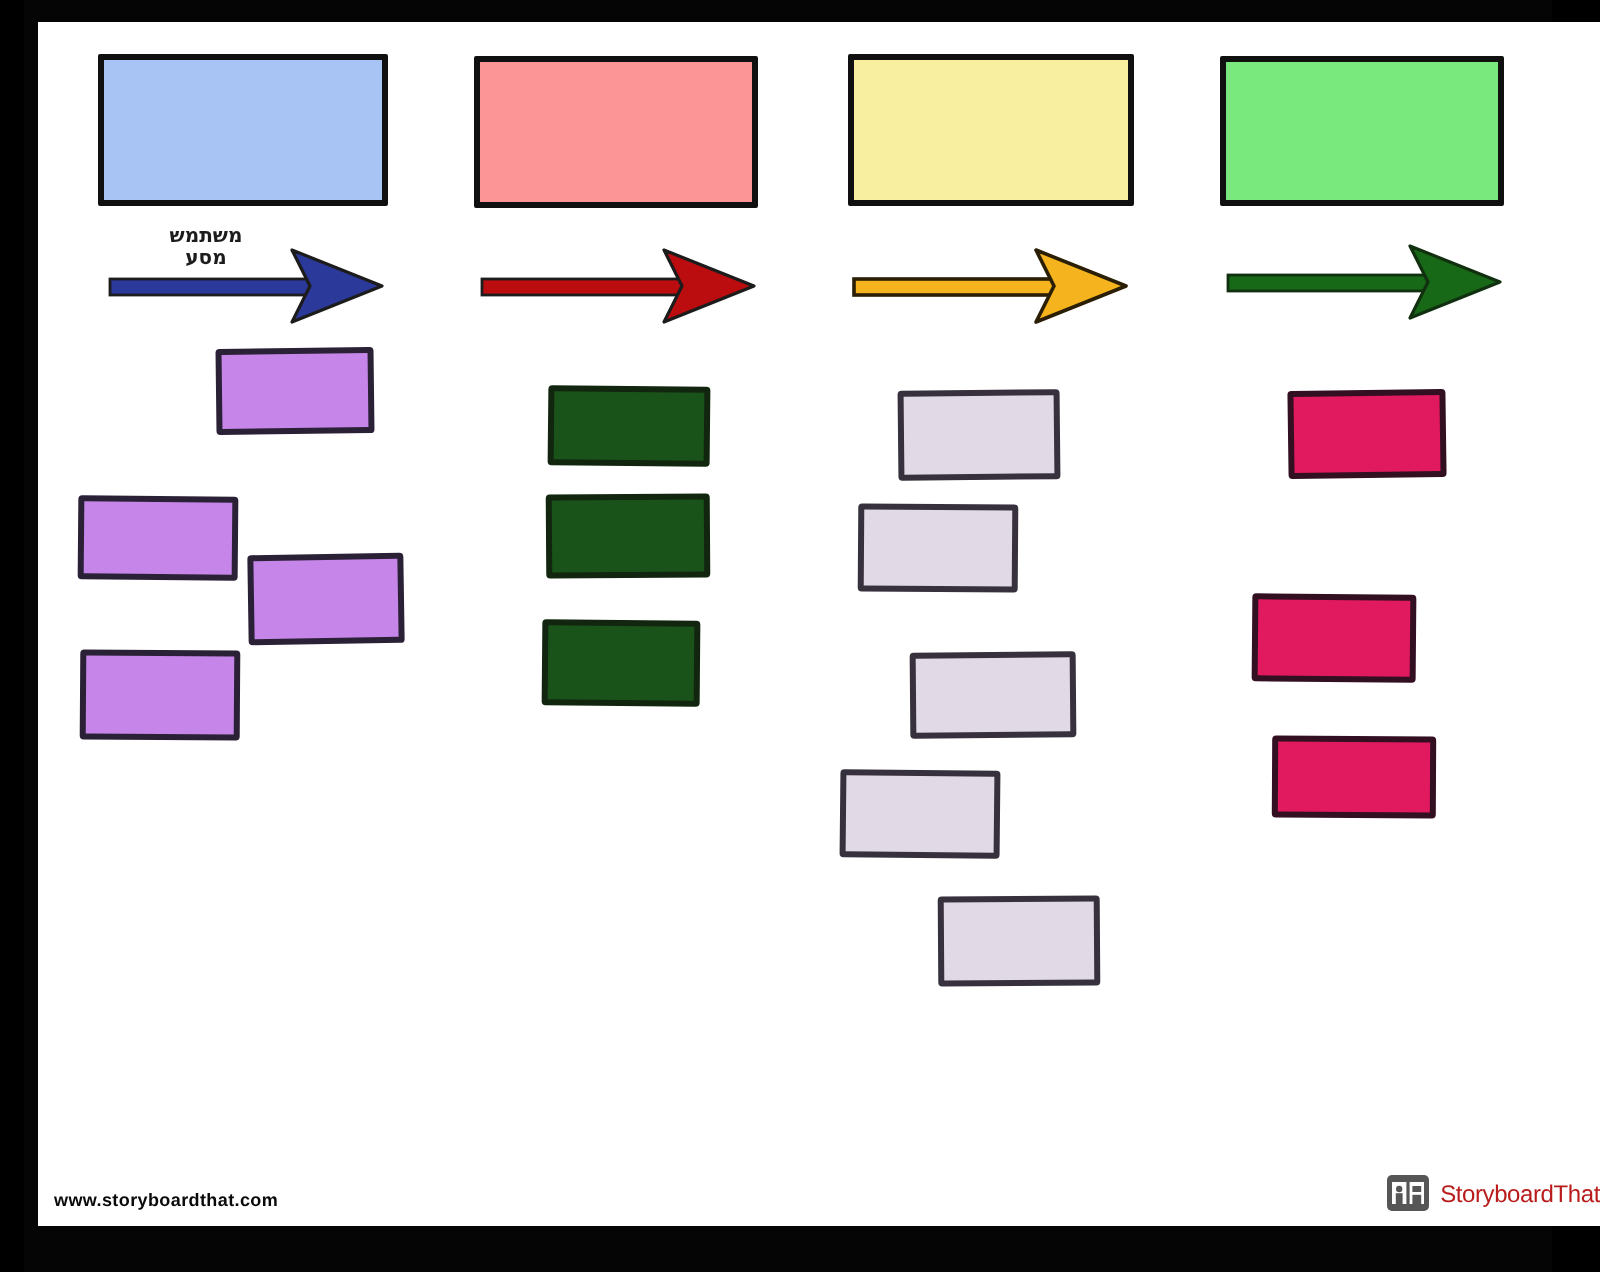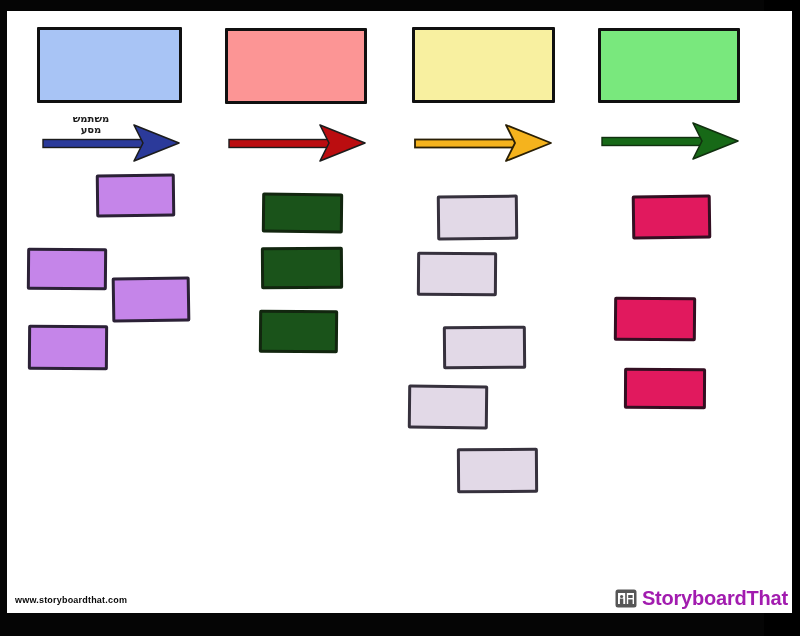--- a/index.html
+++ b/index.html
@@ -4,21 +4,21 @@
 <style>
   html,body{margin:0;padding:0;}
   body{
     width:800px;height:636px;
     background:#000;
     position:relative;
     font-family:"Liberation Sans", sans-serif;
     overflow:hidden;
   }
   .canvas{
-    position:absolute;left:0;top:0;width:764px;height:636px;background:#050505;
+    position:absolute;left:12px;top:0;width:764px;height:636px;background:#050505;
   }
   .page{
     position:absolute;left:7px;top:11px;width:785px;height:602px;
     background:#ffffff;
   }
   .header-box{
     position:absolute;
     border:3px solid #101010;
     border-radius:1px;
     box-sizing:border-box;
@@ -53,23 +53,23 @@
     text-align:center;
   }
   .brand{
     position:absolute;
     right:4px;top:576px;
     display:flex;
     align-items:center;
     gap:5px;
   }
   .brand-text{
-    font-size:20px;
-    font-weight:700;
-    color:#a21caf;
+    font-size:12px;
+    font-weight:400;
+    color:#b91c1c;
     letter-spacing:-0.2px;
   }
 </style>
 </head>
 <body>
 
 <div class="canvas">
   <div class="page">
 
     <div class="header-box" style="left: 30px; top: 16px; width: 145px; height: 76px; background-color: rgb(168, 196, 245);"></div>

